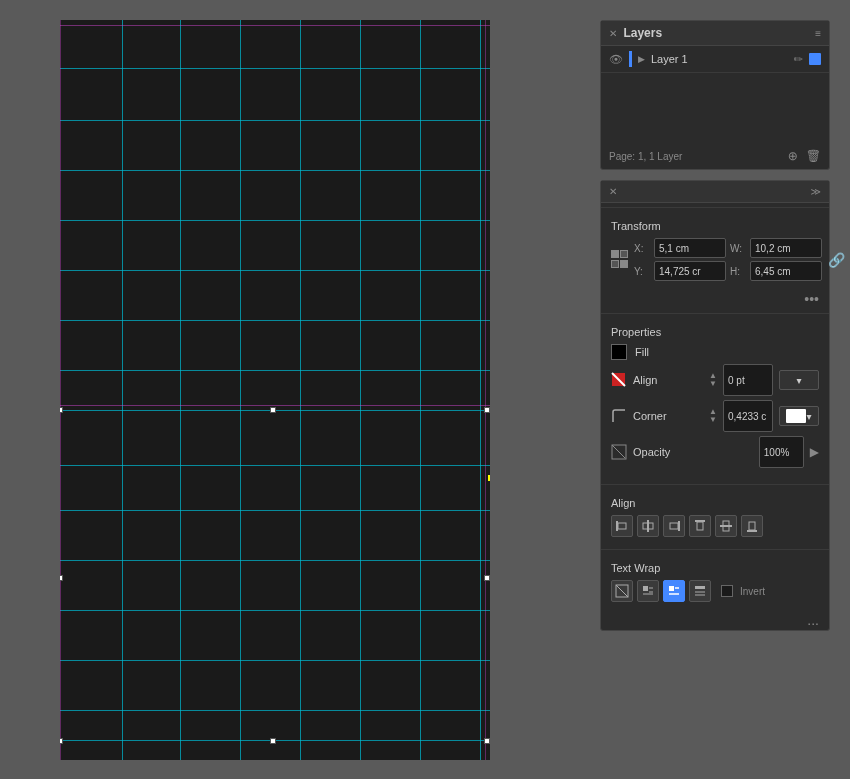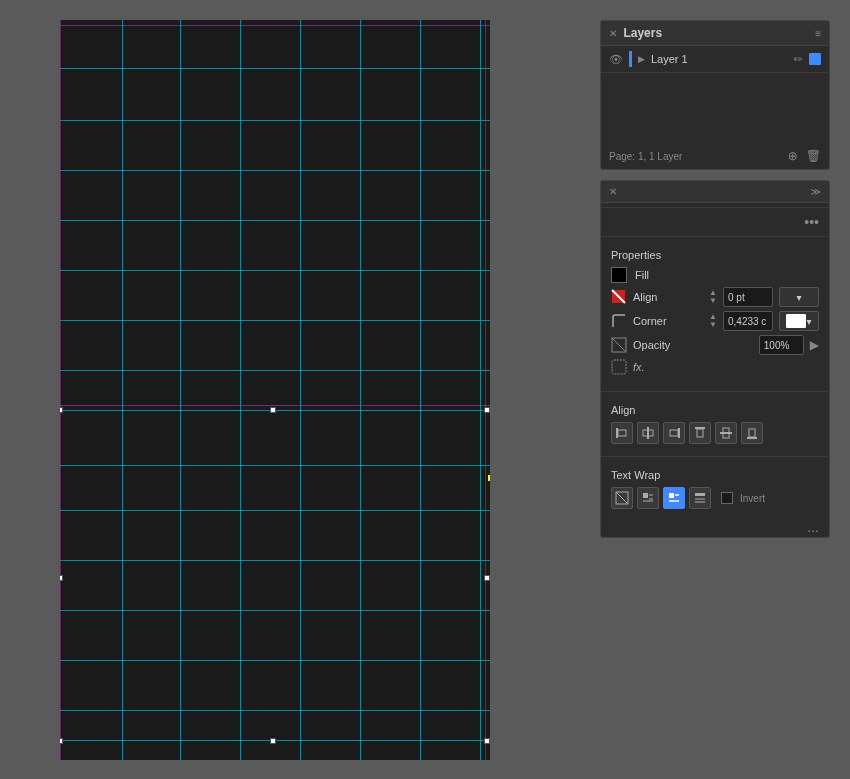--- a/index.html
+++ b/index.html
@@ -335,21 +335,21 @@
       margin-right: 2px;
     }
 
     .app-value-field {
       background: #1a1a1a;
       border: 1px solid #555;
       color: #ccc;
       font-size: 10px;
       padding: 2px 4px;
       width: 50px;
-      height: 20px;
+      height: 32px;
       border-radius: 2px;
     }
 
     .app-dropdown {
       background: #333;
       border: 1px solid #555;
       color: #ccc;
       font-size: 10px;
       width: 40px;
       height: 20px;
@@ -510,20 +510,46 @@
     <div class="panel-titlebar">
       <span class="panel-close">✕</span>
       <div class="panel-header-icons">
         <span class="collapse-chevron">≫</span>
       </div>
     </div>
 
 
     <div class="divider"></div>
 
+    <div class="props-section">
+      <div class="props-section-title">Transform</div>
+      <div class="transform-grid">
+        <div class="transform-icon">
+          <div class="transform-dot active"></div>
+          <div class="transform-dot"></div>
+          <div class="transform-dot"></div>
+          <div class="transform-dot active"></div>
+        </div>
+        <div class="transform-fields">
+          <div class="field-row">
+            <span class="field-label">X:</span>
+            <input class="field-input" type="text" value="5,1 cm" style="">
+            <span class="field-label">W:</span>
+            <input class="field-input" type="text" value="10,2 cm" style="">
+          </div>
+          <div class="field-row">
+            <span class="field-label">Y:</span>
+            <input class="field-input" type="text" value="14,725 cr" style="">
+            <span class="field-label">H:</span>
+            <input class="field-input" type="text" value="6,45 cm" style="">
+          </div>
+        </div>
+        <span class="link-icon">🔗</span>
+      </div>
+    </div>
 
     <div class="more-btn">•••</div>
     <div class="divider"></div>
 
     <div class="props-section">
       <div class="props-section-title">Properties</div>
 
       <div class="appearance-row">
         <div class="fill-swatch"></div>
         <span class="app-label">Fill</span>
@@ -564,28 +590,20 @@
           <svg width="16" height="16">
             <rect x="1" y="1" width="14" height="14" fill="none" stroke="#888" stroke-width="1"></rect>
             <line x1="1" y1="1" x2="14" y2="14" stroke="#888" stroke-width="1"></line>
           </svg>
         </div>
         <span class="app-label">Opacity</span>
         <input class="app-value-field" type="text" style="width: 45px;" value="100%">
         <span style="color:#888;font-size:12px;cursor:pointer;">▶</span>
       </div>
 
-      <div class="appearance-row">
-        <div class="app-icon">
-          <svg width="16" height="16">
-            <rect x="1" y="1" width="14" height="14" rx="2" fill="none" stroke="#888" stroke-width="1" stroke-dasharray="2,1"></rect>
-          </svg>
-        </div>
-        <span style="color:#aaa;font-size:11px;font-style:italic;">fx.</span>
-      </div>
     </div>
 
     <div class="divider"></div>
 
     <div class="props-section">
       <div class="props-section-title">Align</div>
       <div class="align-row">
         <div class="align-btn">
           <svg width="14" height="14">
               <rect x="1" y="2" width="2" height="10" fill="#aaa"></rect>

